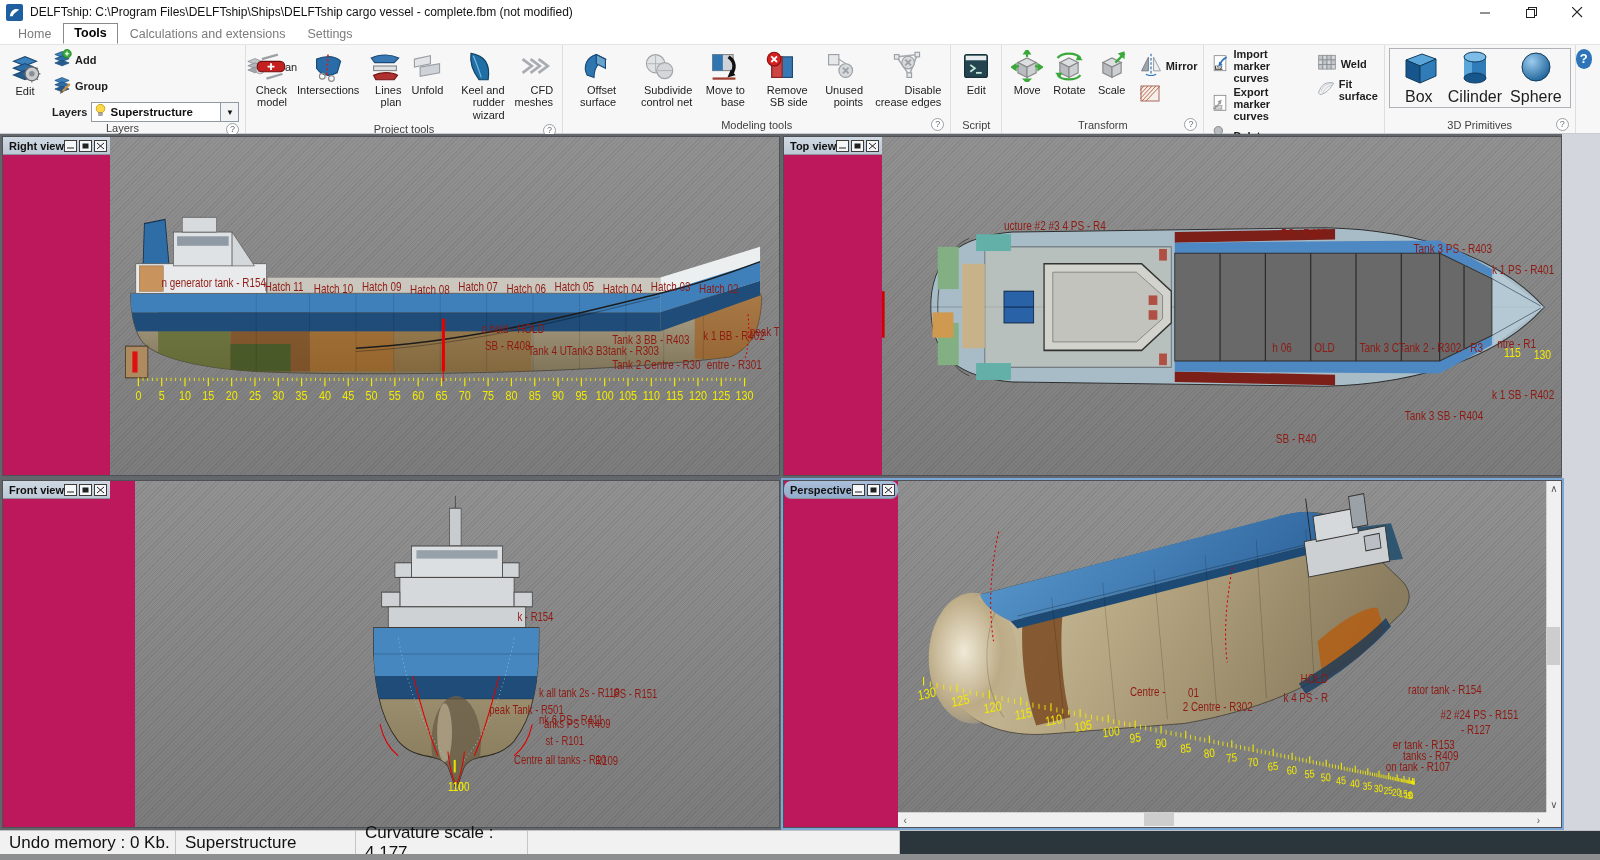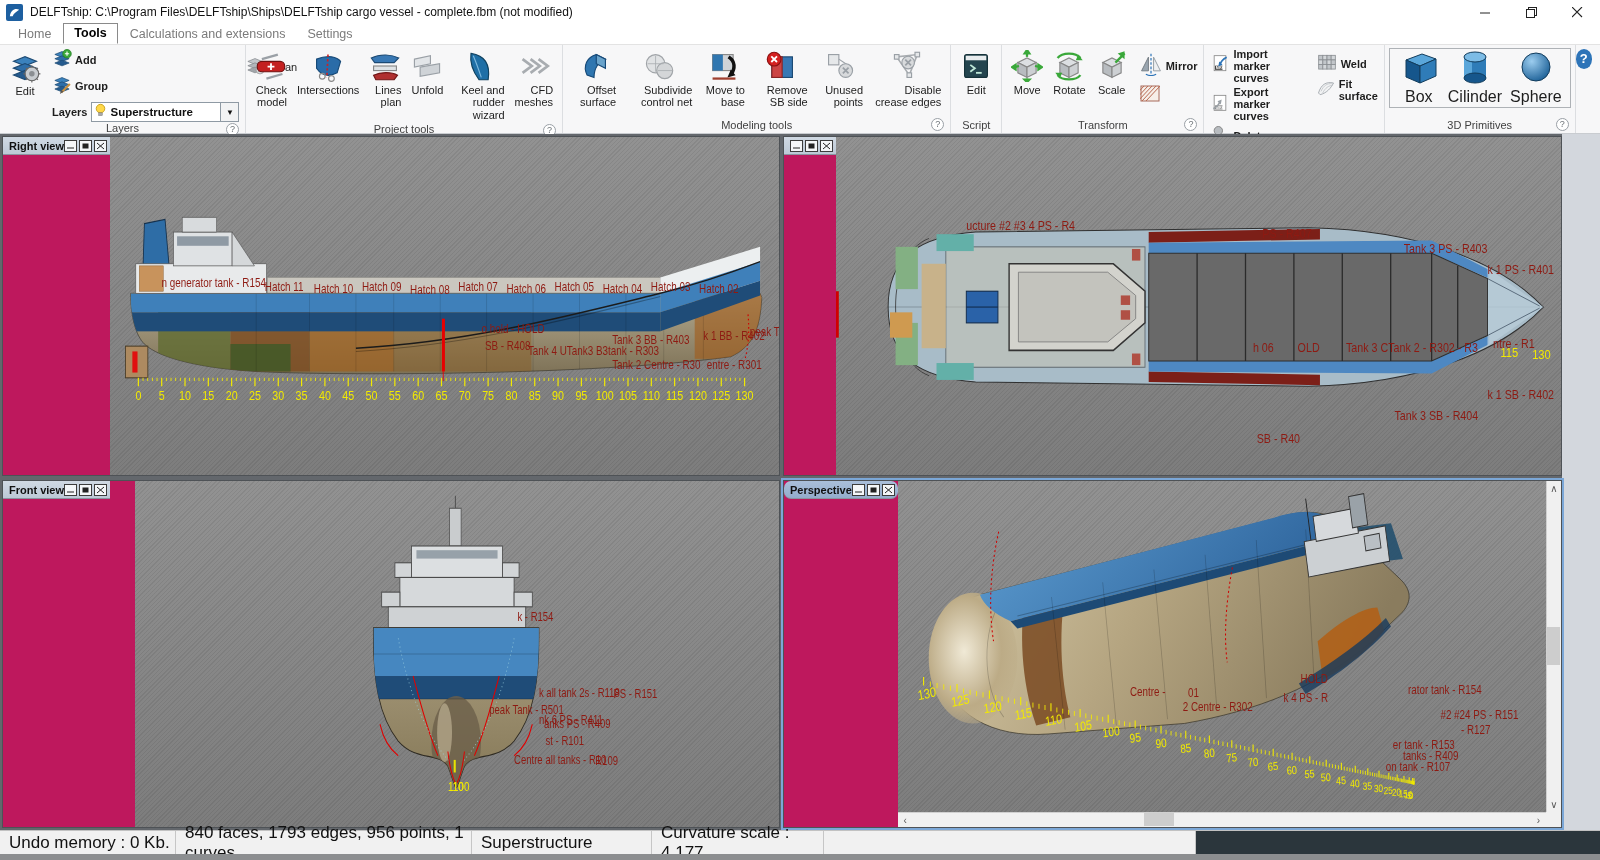--- a/index.html
+++ b/index.html
@@ -800,20 +800,21 @@
               <line x1="732.567" y1="228" x2="732.567" y2="231" stroke="#f2ea00" stroke-width="1"></line>
               <line x1="737.99" y1="228" x2="737.99" y2="236" stroke="#f2ea00" stroke-width="1.4"></line>
               <text x="737.99" y="249" fill="#f2ea00" font-size="12.5" text-anchor="middle">130</text>
             </g>
         </svg>
       </div>
     </div>
 
     <div class="viewport" style="left:783px;top:2px;width:779px;height:340px;">
       <div class="vp-title">
+        <span class="vp-name">Top view</span>
         <span class="vp-btns">
           <span class="vp-btn">
               <svg width="9" height="8">
                 <line x1="1" y1="6" x2="8" y2="6" stroke="#222"></line>
               </svg>
             </span>
           <span class="vp-btn">
               <svg width="9" height="8">
                 <rect x="1.5" y="1.5" width="6" height="5" fill="#222"></rect>
               </svg>
@@ -1214,20 +1215,19 @@
           <span class="h-thumb"></span>
           <span class="sc-arrow" style="position:absolute;right:0;">›</span>
         </div>
         <div class="scroll-corner"></div>
       </div>
     </div>
   </div>
 
   <div id="statusbar">
     <div class="status-cell" style="width:176px;">Undo memory : 0 Kb.</div>
-    <div class="status-cell" style="width:296px;">840 faces, 1793 edges, 956 points, 1 curves</div>
     <div class="status-cell" style="width:180px;">Superstructure</div>
     <div class="status-cell" style="width:172px;">Curvature scale : 4.177</div>
     <div class="status-cell" style="width:372px;"></div>
     <div id="status-dark"></div>
   </div>
   <div id="bottom-strip"></div>
 </div>
 
 </body></html>

